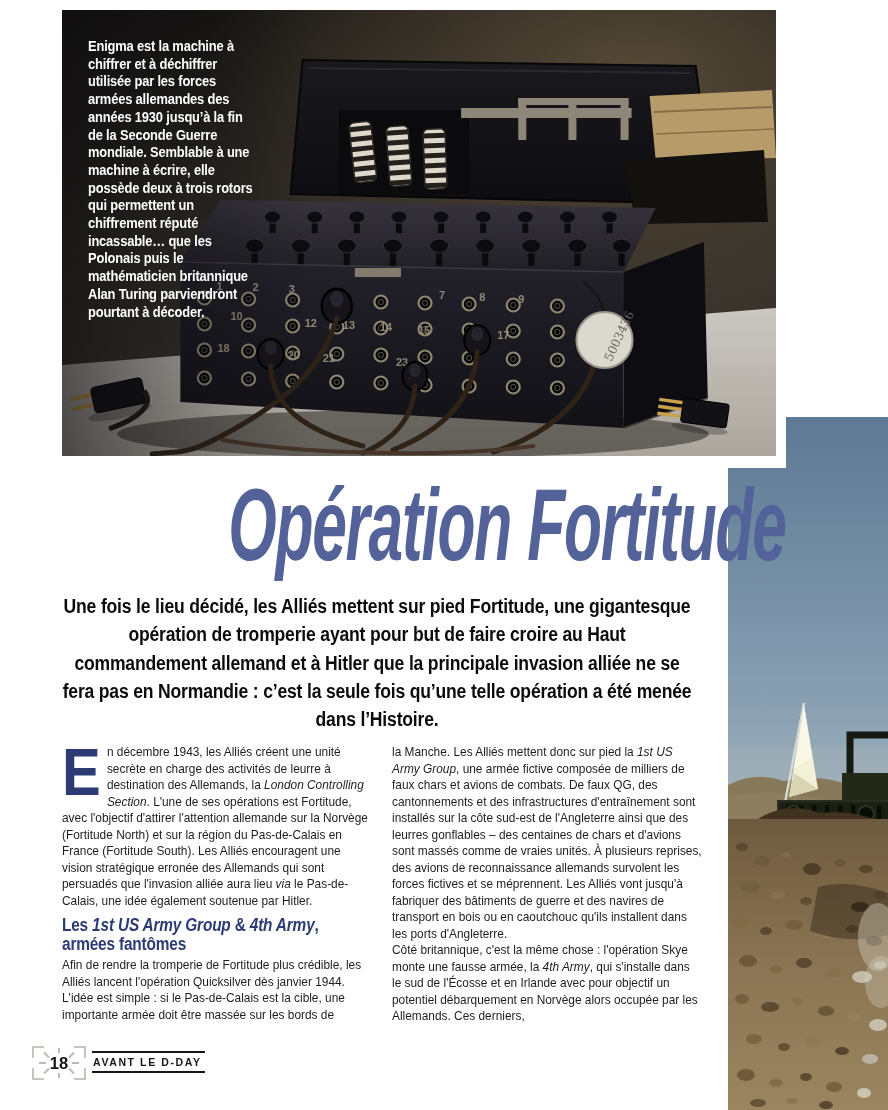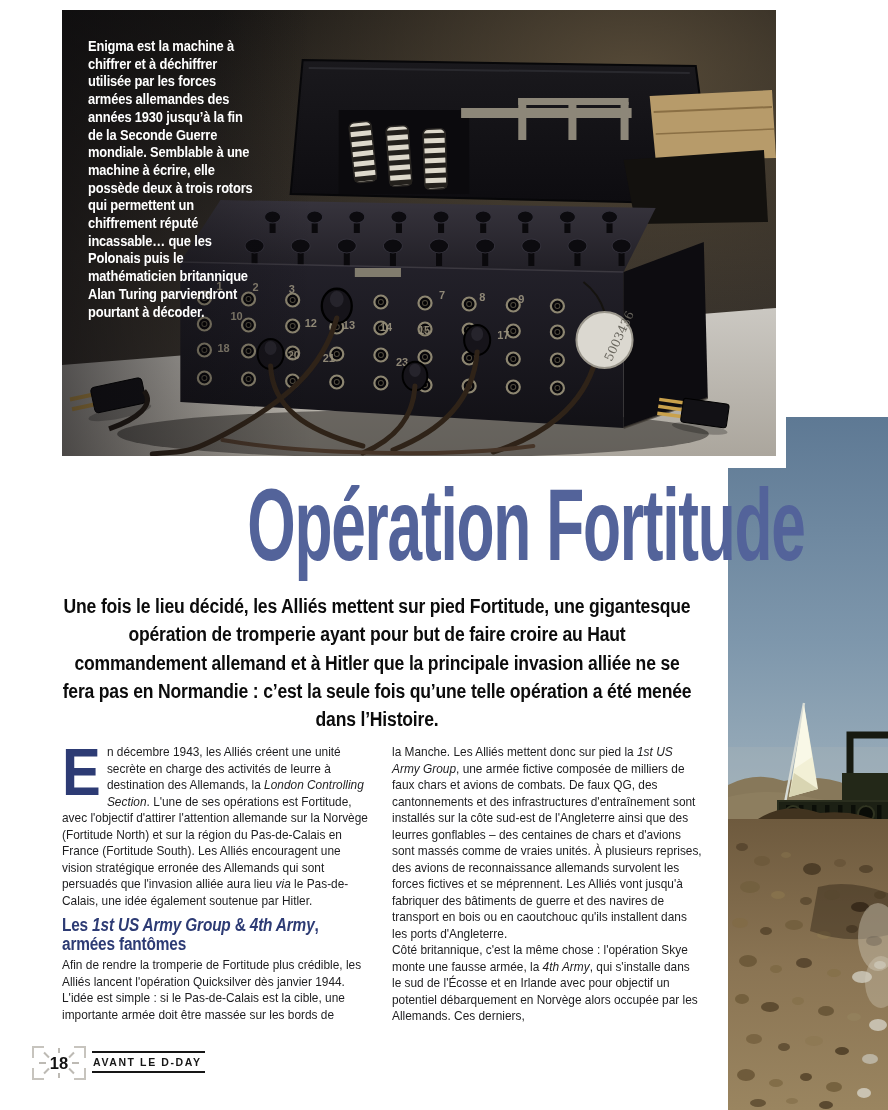--- a/index.html
+++ b/index.html
@@ -9,21 +9,21 @@
 
   
   .jeep-strip{left:728px;top:417px;width:160px;height:693px;z-index:1;}
   .enigma-frame{left:62px;top:10px;background:#fff;padding:0 10px 12px 0;z-index:3;}
   .enigma-photo{display:block;width:714px;height:446px;}
   .photo-caption{left:88px;top:37px;width:196px;z-index:4;color:#ffffff;
       font-size:15px;line-height:17.7px;font-weight:bold;letter-spacing:-0.2px;
       transform:scaleX(0.86);transform-origin:0 0;}
 
   
-  .title{left:69px;top:477px;width:640px;text-align:left;z-index:4;white-space:nowrap;}
+  .title{left:50px;top:477px;width:640px;text-align:left;z-index:4;white-space:nowrap;font-style:italic;}
   .title span{display:inline-block;font-weight:bold;font-size:102px;line-height:96px;
       letter-spacing:-2px;color:#53639A;transform:scaleX(0.61);transform-origin:50% 0;}
   .standfirst{left:62px;top:592px;width:700px;z-index:4;text-align:center;
       font-weight:bold;font-size:19.5px;line-height:28.3px;color:#0c0c0c;letter-spacing:-0.2px;
       transform:scaleX(0.9);transform-origin:0 0;}
 
   
   .bodycol{top:744px;width:352px;z-index:4;font-size:13.5px;line-height:16.5px;color:#1d1d1f;
       transform:scaleX(0.88);transform-origin:0 0;letter-spacing:0;}
   .col-left{left:62px;}

